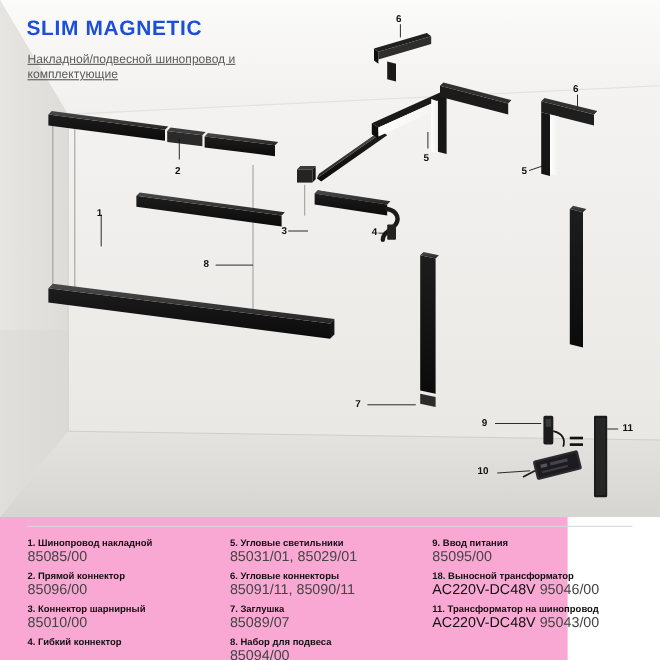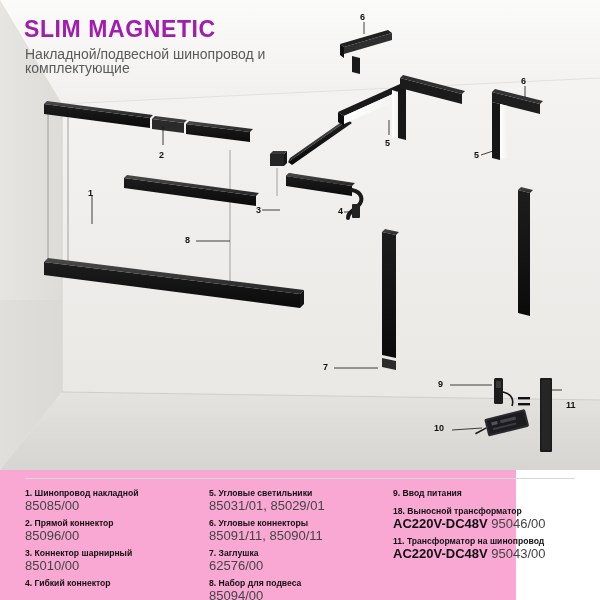--- a/index.html
+++ b/index.html
@@ -32,33 +32,34 @@
   }
   #scene svg {
     display: block;
   }
 
   
   .title {
     position: absolute;
     left: 24px;
     top: 16px;
-    font-size: 23px;
+    font-size: 19px;
     font-weight: bold;
     letter-spacing: 0.6px;
-    color: #a21caf;
+    color: #1d4ed8;
   }
   .subtitle {
     position: absolute;
     left: 25px;
     top: 47px;
     width: 260px;
-    font-size: 14px;
+    font-size: 11px;
     line-height: 14px;
     color: #5a5a5a;
+    text-decoration: underline;
   }
 
   
   #legend {
     position: absolute;
     left: 0;
     top: 470px;
     width: 516px;
     height: 130px;
     background: #f9a8d4;
@@ -93,21 +94,21 @@
     color: #111111;
     line-height: 11px;
   }
   .legend-codes {
     font-size: 13px;
     color: #444444;
     line-height: 11px;
     margin-top: 1px;
   }
   .legend-codes .vcode {
-    font-weight: bold;
+    font-weight: normal;
     color: #111111;
   }
 
   
   .callout {
     position: absolute;
     font-size: 9px;
     font-weight: bold;
     color: #111111;
   }
@@ -306,21 +307,21 @@
     <div class="callout" style="left:256px; top:205px;">3</div>
     <div class="callout" style="left:338px; top:206px;">4</div>
     <div class="callout" style="left:385px; top:138px;">5</div>
     <div class="callout" style="left:474px; top:150px;">5</div>
     <div class="callout" style="left:360px; top:12px;">6</div>
     <div class="callout" style="left:521px; top:76px;">6</div>
     <div class="callout" style="left:323px; top:362px;">7</div>
     <div class="callout" style="left:185px; top:235px;">8</div>
     <div class="callout" style="left:438px; top:379px;">9</div>
     <div class="callout" style="left:434px; top:423px;">10</div>
-    <div class="callout" style="left:566px; top:400px;">11</div>
+    <div class="callout" style="left:566px; top:384px;">11</div>
 
     <div class="title">SLIM MAGNETIC</div>
     <div class="subtitle">Накладной/подвесной шинопровод и комплектующие</div>
   </div>
 
   <div id="legend">
     <div class="rule"></div>
     <div class="legend-cols">
 
       <div class="legend-col">
@@ -366,37 +367,38 @@
             <span>6.</span>
             <span>Угловые коннекторы</span>
           </div>
           <div class="legend-codes">85091/11, 85090/11</div>
         </div>
         <div class="legend-item">
           <div class="legend-name">
             <span>7.</span>
             <span>Заглушка</span>
           </div>
-          <div class="legend-codes">62576/00</div>
+          <div class="legend-codes">85089/07</div>
         </div>
         <div class="legend-item">
           <div class="legend-name">
             <span>8.</span>
             <span>Набор для подвеса</span>
           </div>
           <div class="legend-codes">85094/00</div>
         </div>
       </div>
 
       <div class="legend-col">
         <div class="legend-item">
           <div class="legend-name">
             <span>9.</span>
             <span>Ввод питания</span>
           </div>
+          <div class="legend-codes">85095/00</div>
         </div>
         <div class="legend-item">
           <div class="legend-name">
             <span>18.</span>
             <span>Выносной трансформатор</span>
           </div>
           <div class="legend-codes">
             <span class="vcode">AC220V-DC48V</span>
             <span>95046/00</span>
           </div>

